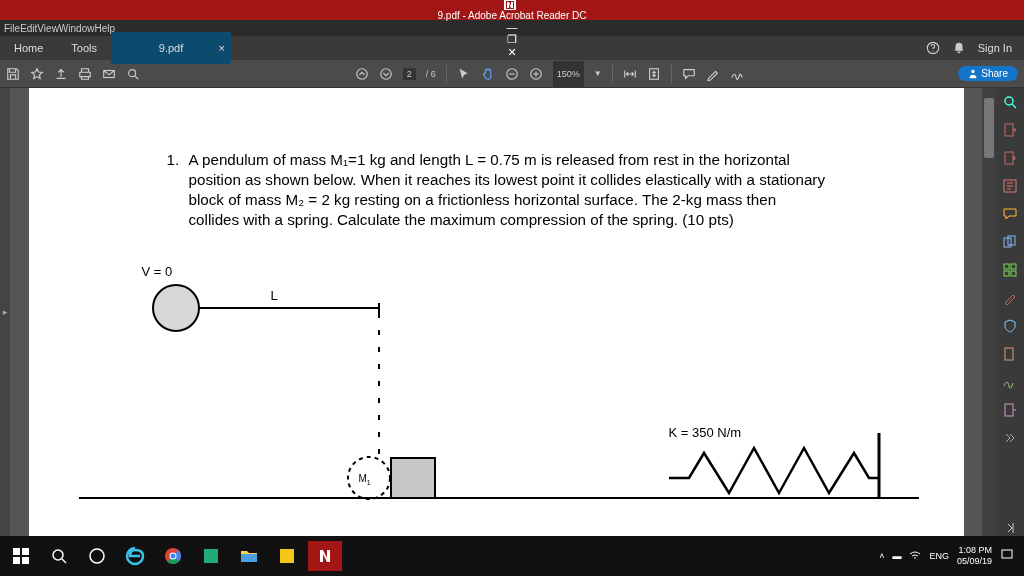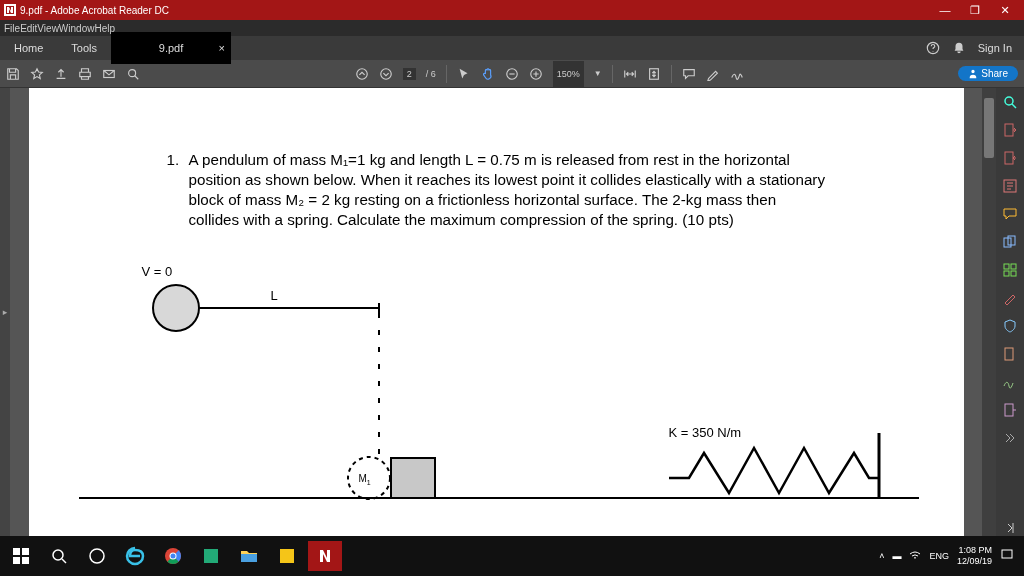--- a/index.html
+++ b/index.html
@@ -1,26 +1,26 @@
 <!DOCTYPE html>
 <html><head>
 <meta charset="utf-8">
 <style>
 * { margin:0; padding:0; box-sizing:border-box; font-family:"Segoe UI",Arial,sans-serif; }
 html,body { width:1024px; height:576px; overflow:hidden; background:#000; }
-.titlebar { height:20px; background:#a31616; color:#fff; display:flex; align-items:center; font-size:10px; padding:0 4px; }
+.titlebar { height:20px; background:#a31616; color:#fff; display:flex; align-items:center; font-size:10px; padding:0 4px;flex-direction:column; }
 .titlebar .icon { width:12px; height:12px; background:#fff; margin-right:4px; display:flex; align-items:center; justify-content:center; }
 .titlebar .icon svg { width:10px; height:10px; }
 .titlebar .spacer { flex:1; }
 .titlebar .winbtn { width:30px; text-align:center; font-size:11px; }
 .menubar { height:16px; background:#2b2b2b; color:#ccc; display:flex; align-items:center; font-size:10px; padding:0 4px; }
 .menubar span { cursor:default; }
 .tabbar { height:24px; background:#3a3a3a; display:flex; align-items:center; color:#ddd; font-size:11px; }
 .tabbar .tab { height:28px; padding:16px 14px; display:flex; align-items:center; }
-.tabbar .tab.doc { background:#000000; position:relative; width:120px; justify-content:center; }
+.tabbar .tab.doc { background:#0c4a6e; position:relative; width:120px; justify-content:center; }
 .tabbar .tab.doc .close { position:absolute; right:6px; font-size:11px; }
 .tabbar .right { margin-left:auto; display:flex; align-items:center; gap:12px; padding-right:12px; }
 .toolbar { height:28px; background:#4b4b4b; display:flex; align-items:center; color:#ccc; font-size:10px; padding:0 6px; gap:10px; border-bottom:1px solid #333; }
 .toolbar .sep { width:1px; height:18px; background:#666; }
 .toolbar .pagebox { background:#333; padding:1px 4px; font-size:9px; }
 .toolbar .zoombox { background:#333; padding:8px 4px; font-size:9px; }
 .toolbar .flex { flex:1; }
 .toolbar .share { background:#1375c8; color:#fff; border-radius:10px; padding:2px 10px; font-size:10px; display:flex; align-items:center; gap:3px; }
 .tbicon { width:14px; height:14px; display:flex; align-items:center; justify-content:center; }
 .tbicon svg { width:14px; height:14px; stroke:#ccc; fill:none; stroke-width:1.3; }
@@ -395,19 +395,19 @@
   <div class="spacer"></div>
   <div class="tray">
     <span>˄</span>
     <span>▬</span>
     <span><svg width="12" height="12" viewBox="0 0 12 12">
           <path d="M1 5a8 8 0 0110 0M3 7a5 5 0 016 0M5 9a2 2 0 012 0" stroke="#fff" fill="none"></path>
         </svg></span>
     <span>ENG</span>
     <div class="clock">
       <div>1:08 PM</div>
-      <div>12/09/19</div>
+      <div>05/09/19</div>
     </div>
     <span><svg width="14" height="14" viewBox="0 0 14 14">
           <rect x="2" y="2" width="10" height="8" stroke="#fff" fill="none"></rect>
         </svg></span>
   </div>
 </div>
 
 </body></html>

